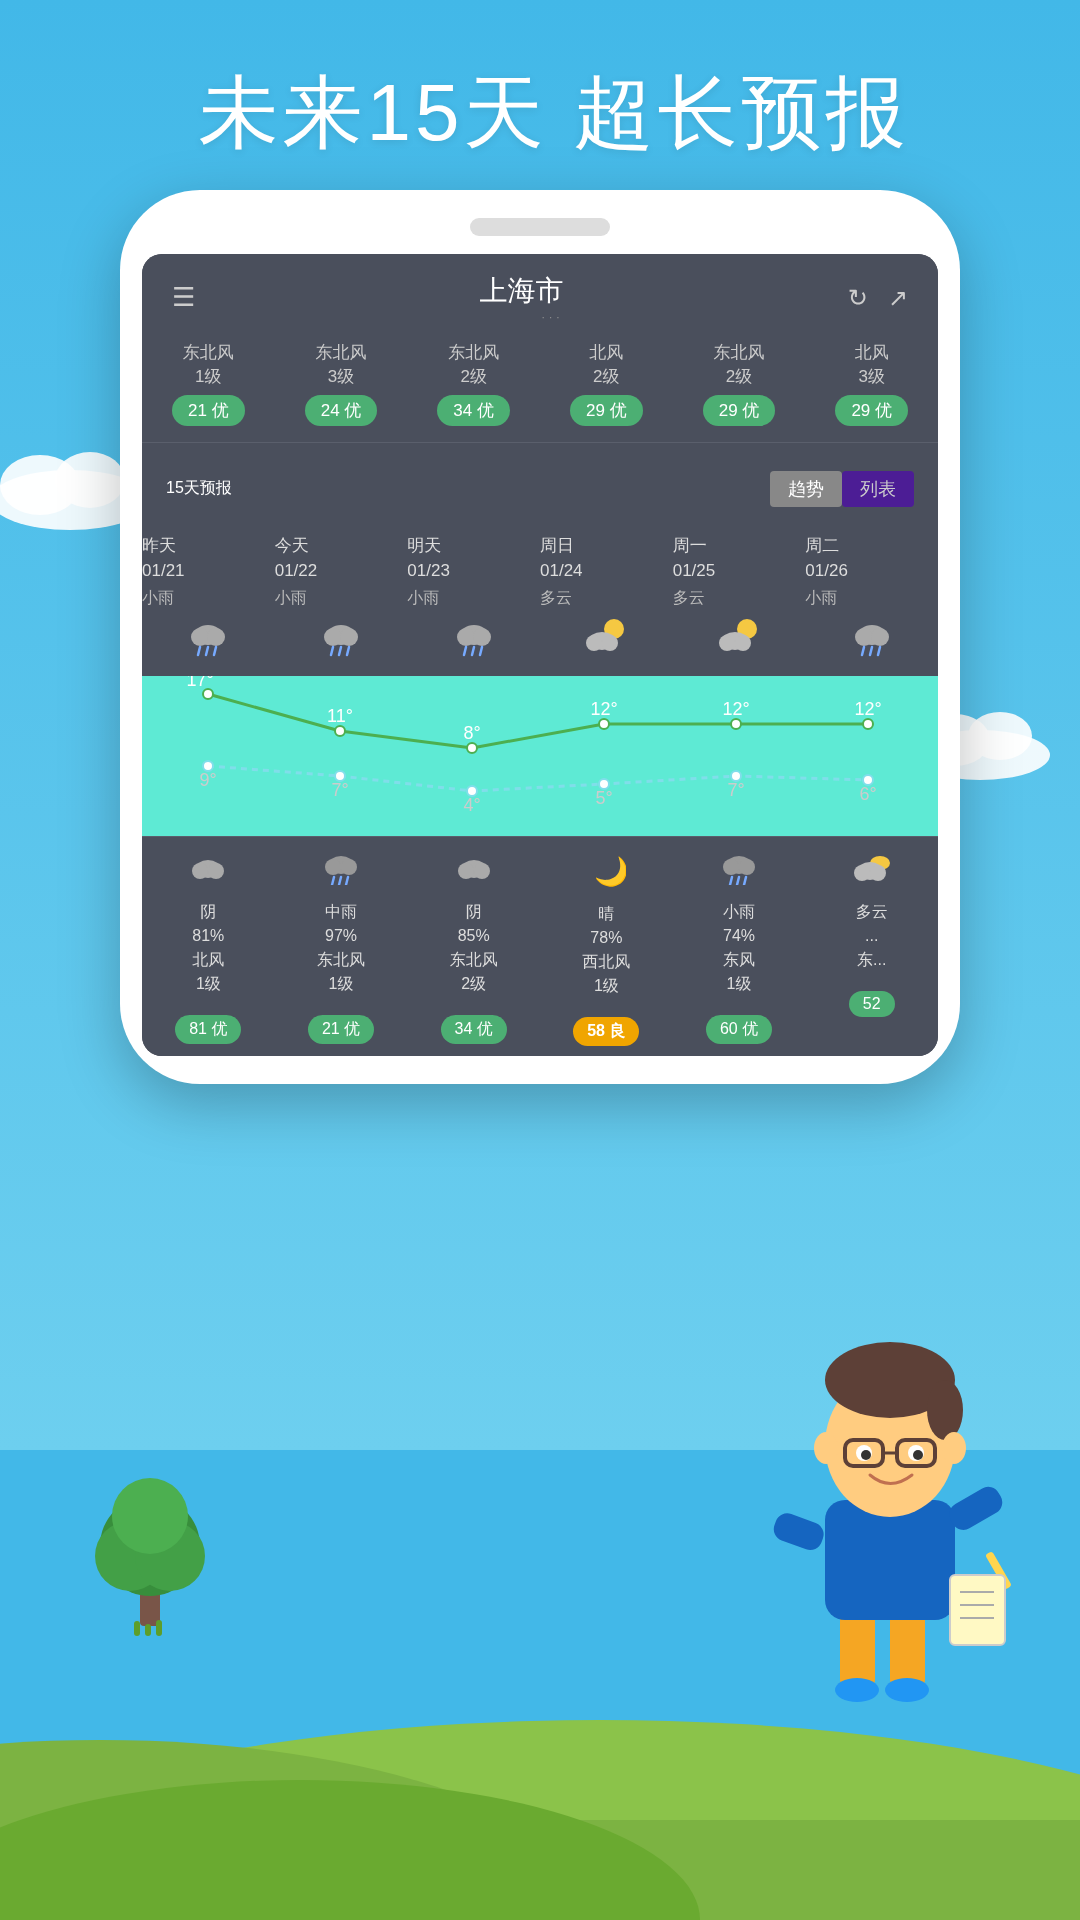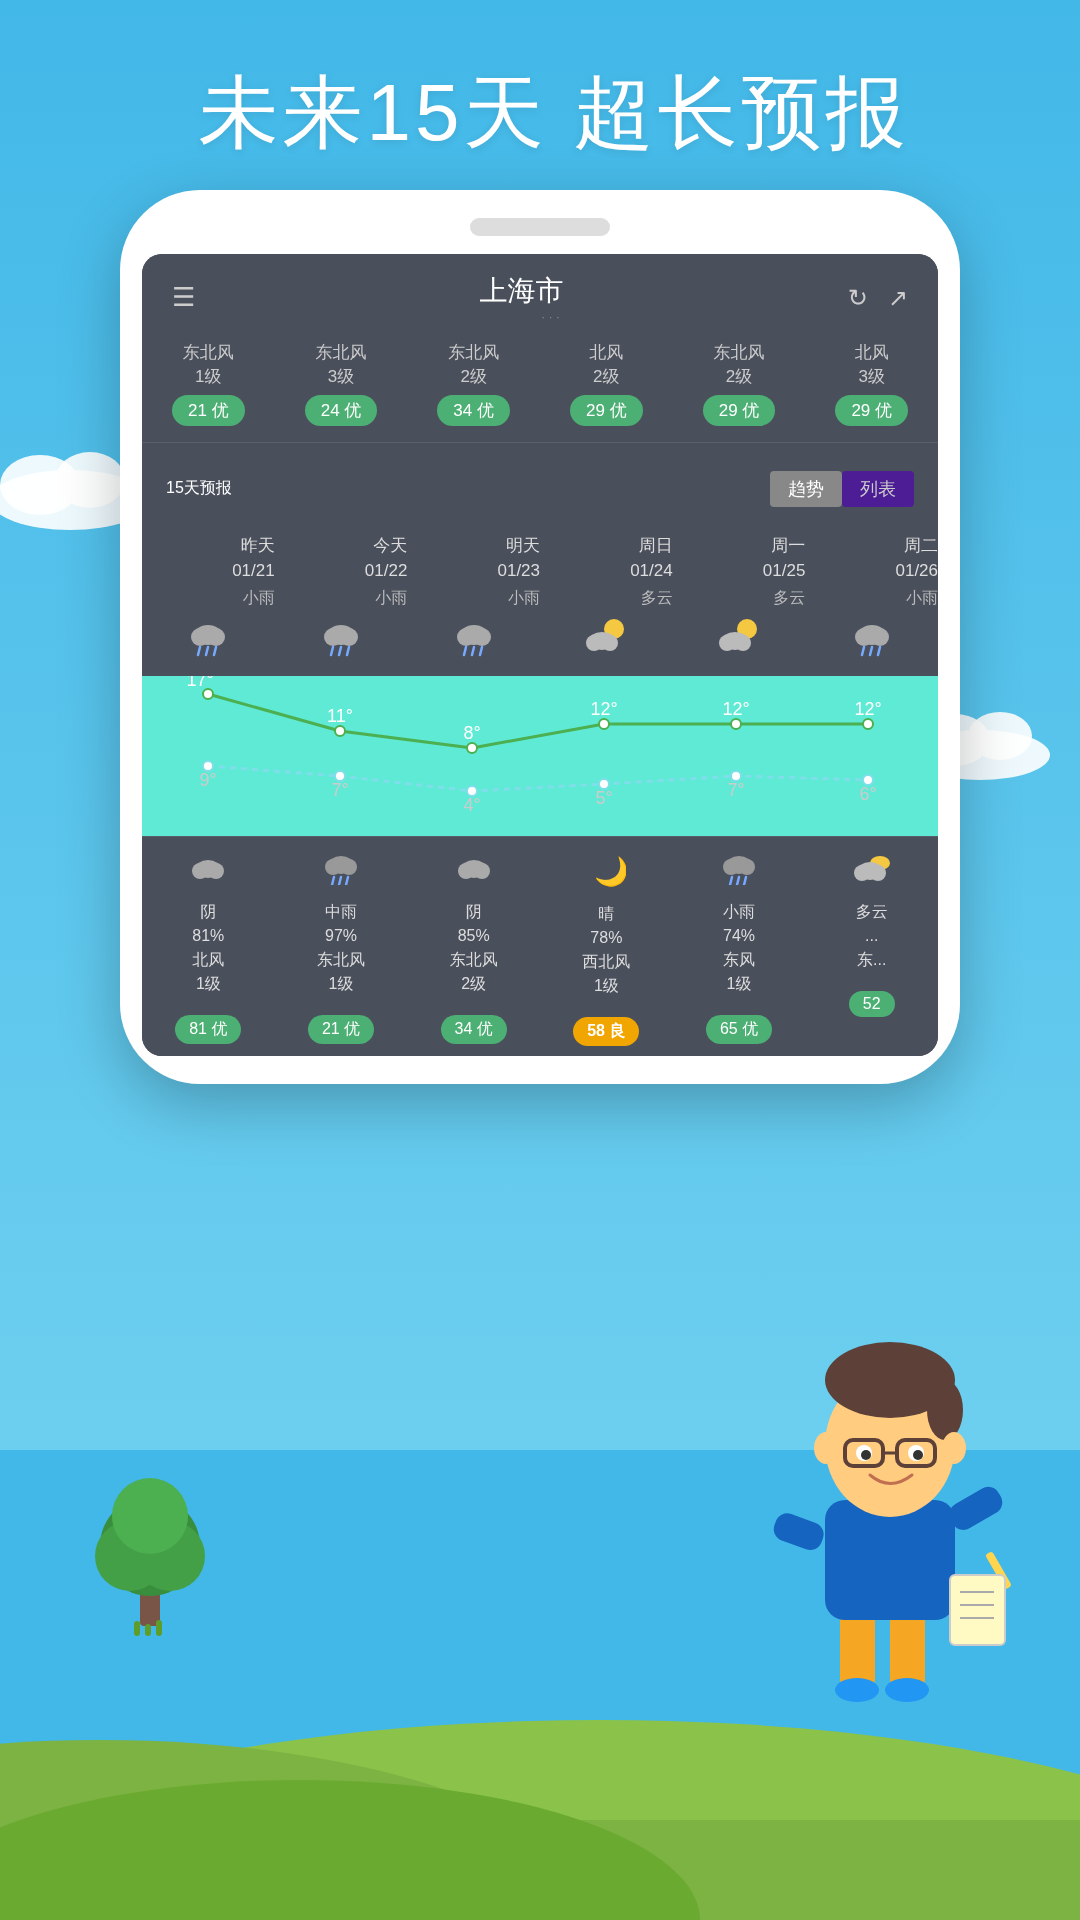--- a/index.html
+++ b/index.html
@@ -170,21 +170,21 @@
 
     
     .day-cols {
       background: #4a4f5c;
       display: flex;
       padding: 10px 0 0 0;
     }
 
     .day-col {
       flex: 1;
-      text-align: right;
+      text-align: left;
     }
 
     .day-label {
       color: #ddd;
       font-size: 17px;
       line-height: 1.5;
     }
 
     .day-condition {
       color: #bbb;
@@ -525,21 +525,21 @@
             <svg width="40" height="32" viewBox="0 0 40 32">
               <ellipse cx="20" cy="12" rx="13" ry="9" fill="#999"></ellipse>
               <ellipse cx="12" cy="14" rx="8" ry="8" fill="#999"></ellipse>
               <ellipse cx="28" cy="14" rx="8" ry="8" fill="#999"></ellipse>
               <line x1="13" y1="24" x2="11" y2="32" stroke="#7af" stroke-width="2.5" stroke-linecap="round"></line>
               <line x1="20" y1="24" x2="18" y2="32" stroke="#7af" stroke-width="2.5" stroke-linecap="round"></line>
               <line x1="27" y1="24" x2="25" y2="32" stroke="#7af" stroke-width="2.5" stroke-linecap="round"></line>
             </svg>
           </div>
           <div class="bottom-weather-text">小雨<br>74%<br>东风<br>1级</div>
-          <div class="bottom-quality-badge">65 优</div>
+          <div class="bottom-quality-badge">60 优</div>
         </div>
 
         <div class="bottom-weather-col">
           <div class="bottom-weather-icon">
             <svg width="40" height="32" viewBox="0 0 40 32">
               <ellipse cx="28" cy="10" rx="10" ry="7" fill="#f5c842"></ellipse>
               <ellipse cx="18" cy="18" rx="13" ry="9" fill="#bbb"></ellipse>
               <ellipse cx="10" cy="20" rx="8" ry="8" fill="#bbb"></ellipse>
               <ellipse cx="26" cy="20" rx="8" ry="8" fill="#bbb"></ellipse>
             </svg>

